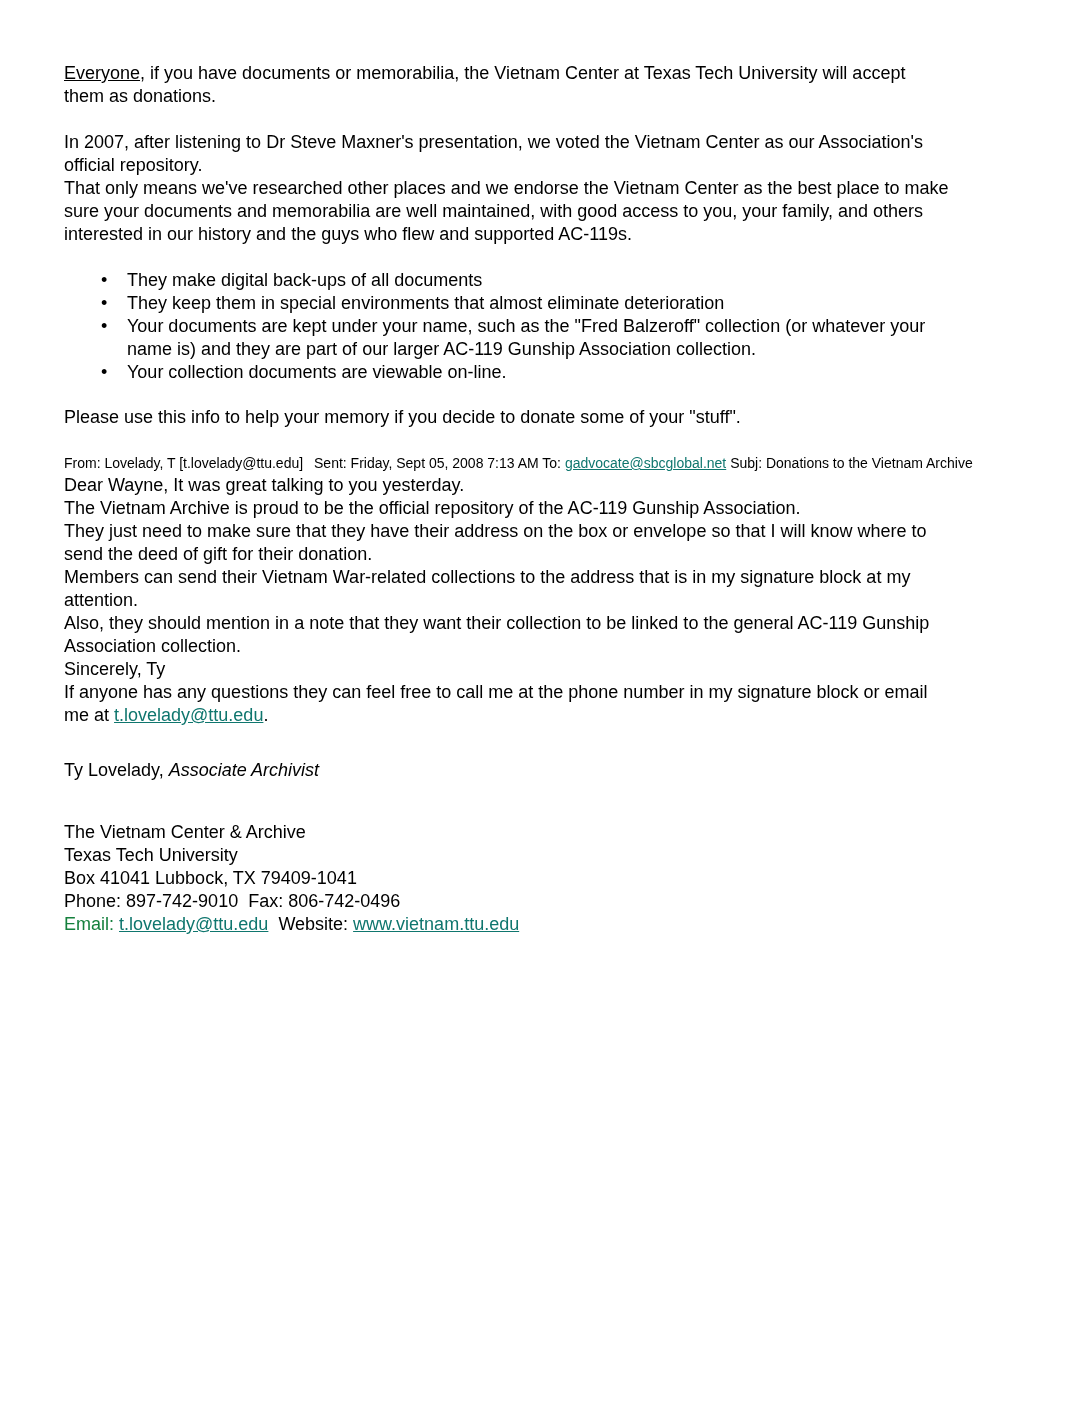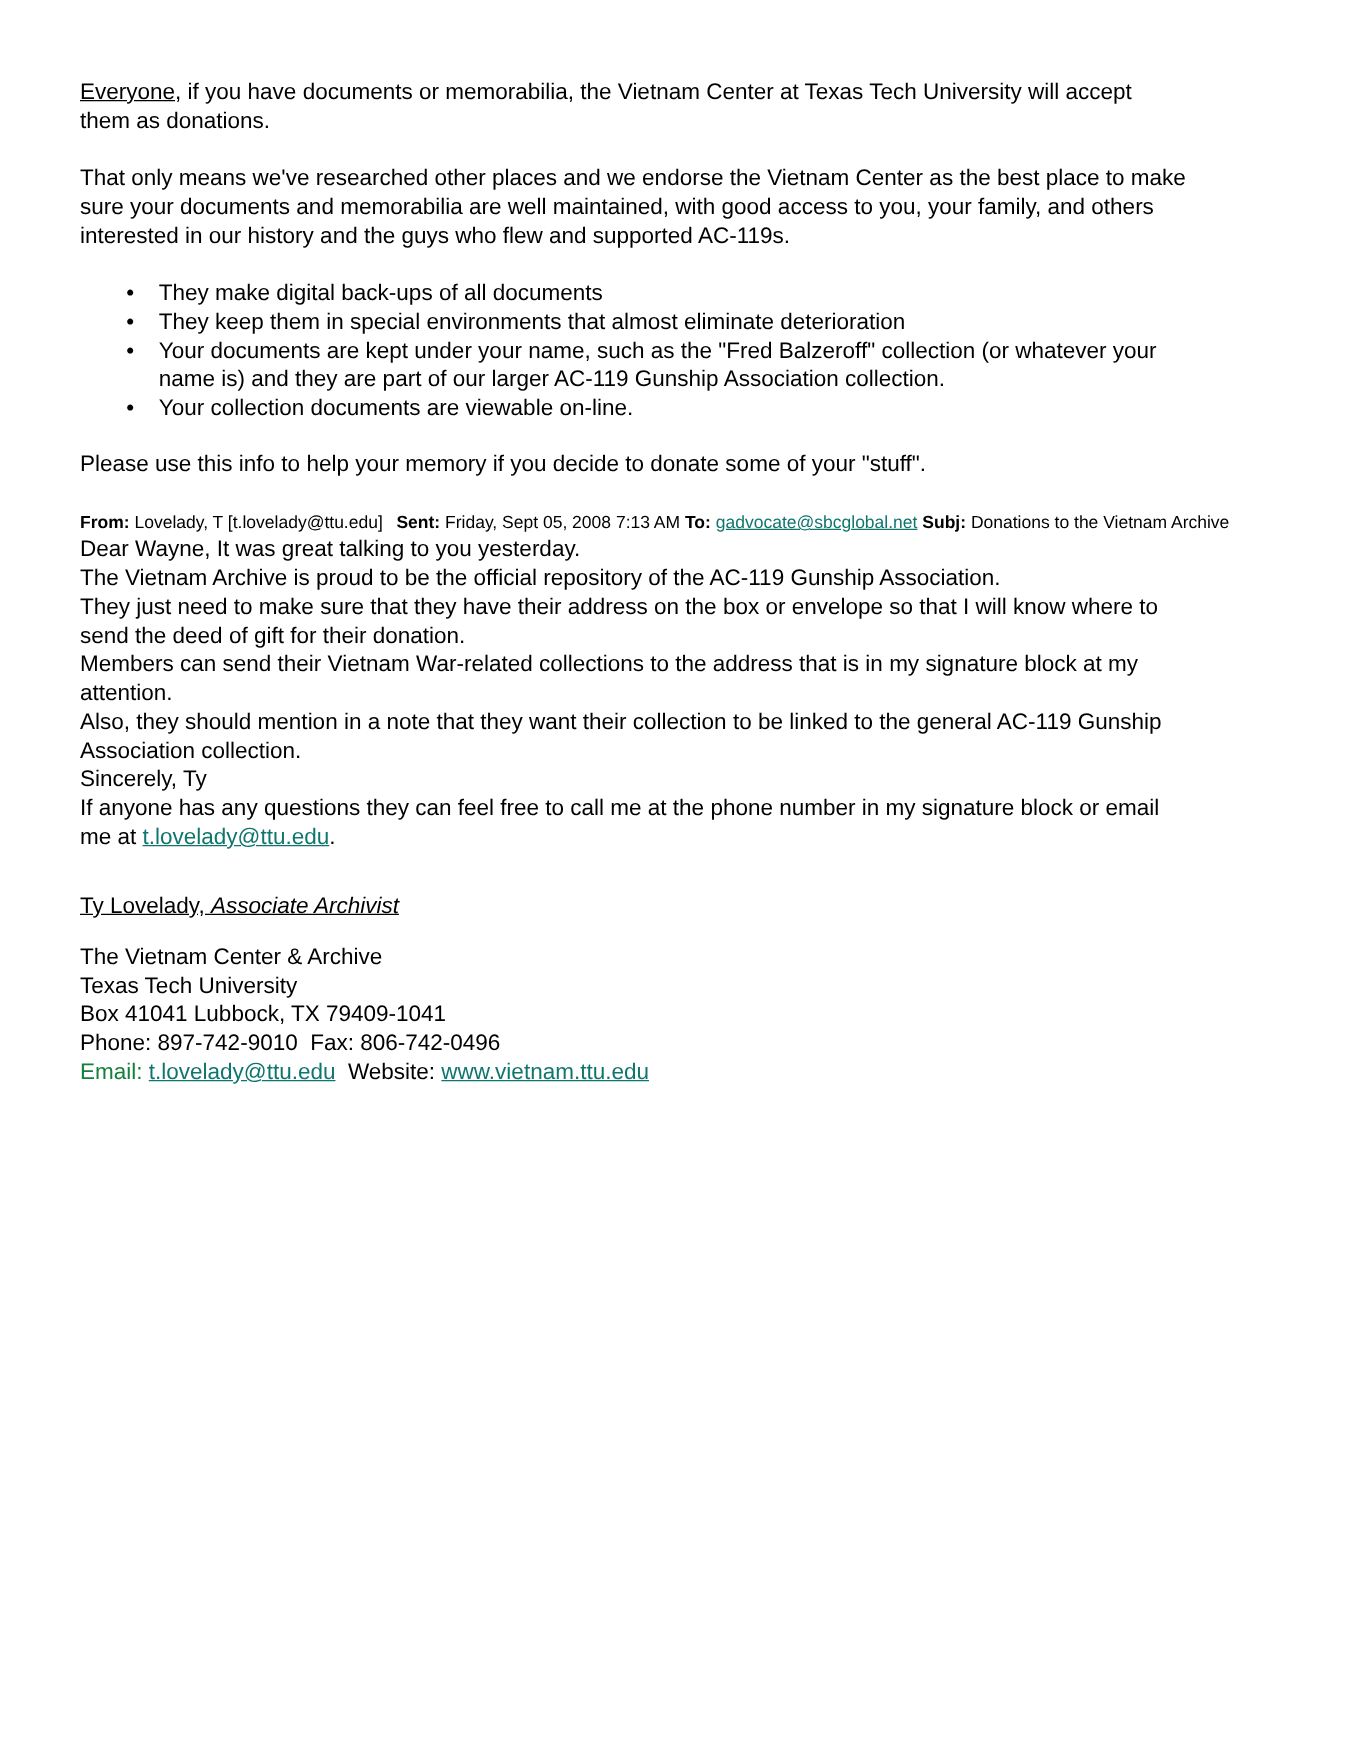--- a/index.html
+++ b/index.html
@@ -12,43 +12,44 @@
     line-height: 23px;
     color: #000000;
   }
   .page {
     width: 1028px; height: 1408px;
     padding: 62px 79px 40px 64px;
     overflow: hidden;
     background: #ffffff;
   }
   .mb  { margin-bottom: 23px; }
-  .mb2 { margin-bottom: 18px; text-decoration: underline; }
+  .mb2 { margin-bottom: 39px; }
   .mb3 { margin-bottom: 32px; }
   .u { text-decoration: underline; }
   a.link { color: #0f766e; text-decoration: underline; cursor: pointer; }
   .blue { color: #15803d; }
   em { font-style: italic; }
   ul.bullets { list-style: none; margin: 0 0 22px 0; padding: 0; }
   ul.bullets li { display: flex; }
   ul.bullets .dot { flex: 0 0 63px; padding-left: 37px; }
   ul.bullets .btext { flex: 1 1 auto; }
   .hdr { font-size: 14px; line-height: 22px; white-space: nowrap; }
-  .hdr .b { font-weight: bold; }
+  .hdr .b { font-weight: normal; }
   .hdr .sp { margin-left: 7px; }
   .pre { white-space: pre-wrap; }
 </style>
 </head>
 <body>
 
 <div class="page">
 
   <div class="mb"><span class="u">Everyone</span><span>, if you have documents or memorabilia, the Vietnam Center at Texas Tech University will accept them as donations.</span></div>
 
   <div class="mb">
+    <div>In 2007, after listening to Dr Steve Maxner's presentation, we voted the Vietnam Center as our Association's official repository.</div>
     <div>That only means we've researched other places and we endorse the Vietnam Center as the best place to make sure your documents and memorabilia are well maintained, with good access to you, your family, and others interested in our history and the guys who flew and supported AC-119s.</div>
   </div>
 
   <ul class="bullets">
     <li>
         <span class="dot">•</span>
         <span class="btext">They make digital back-ups of all documents</span>
       </li>
     <li>
         <span class="dot">•</span>

